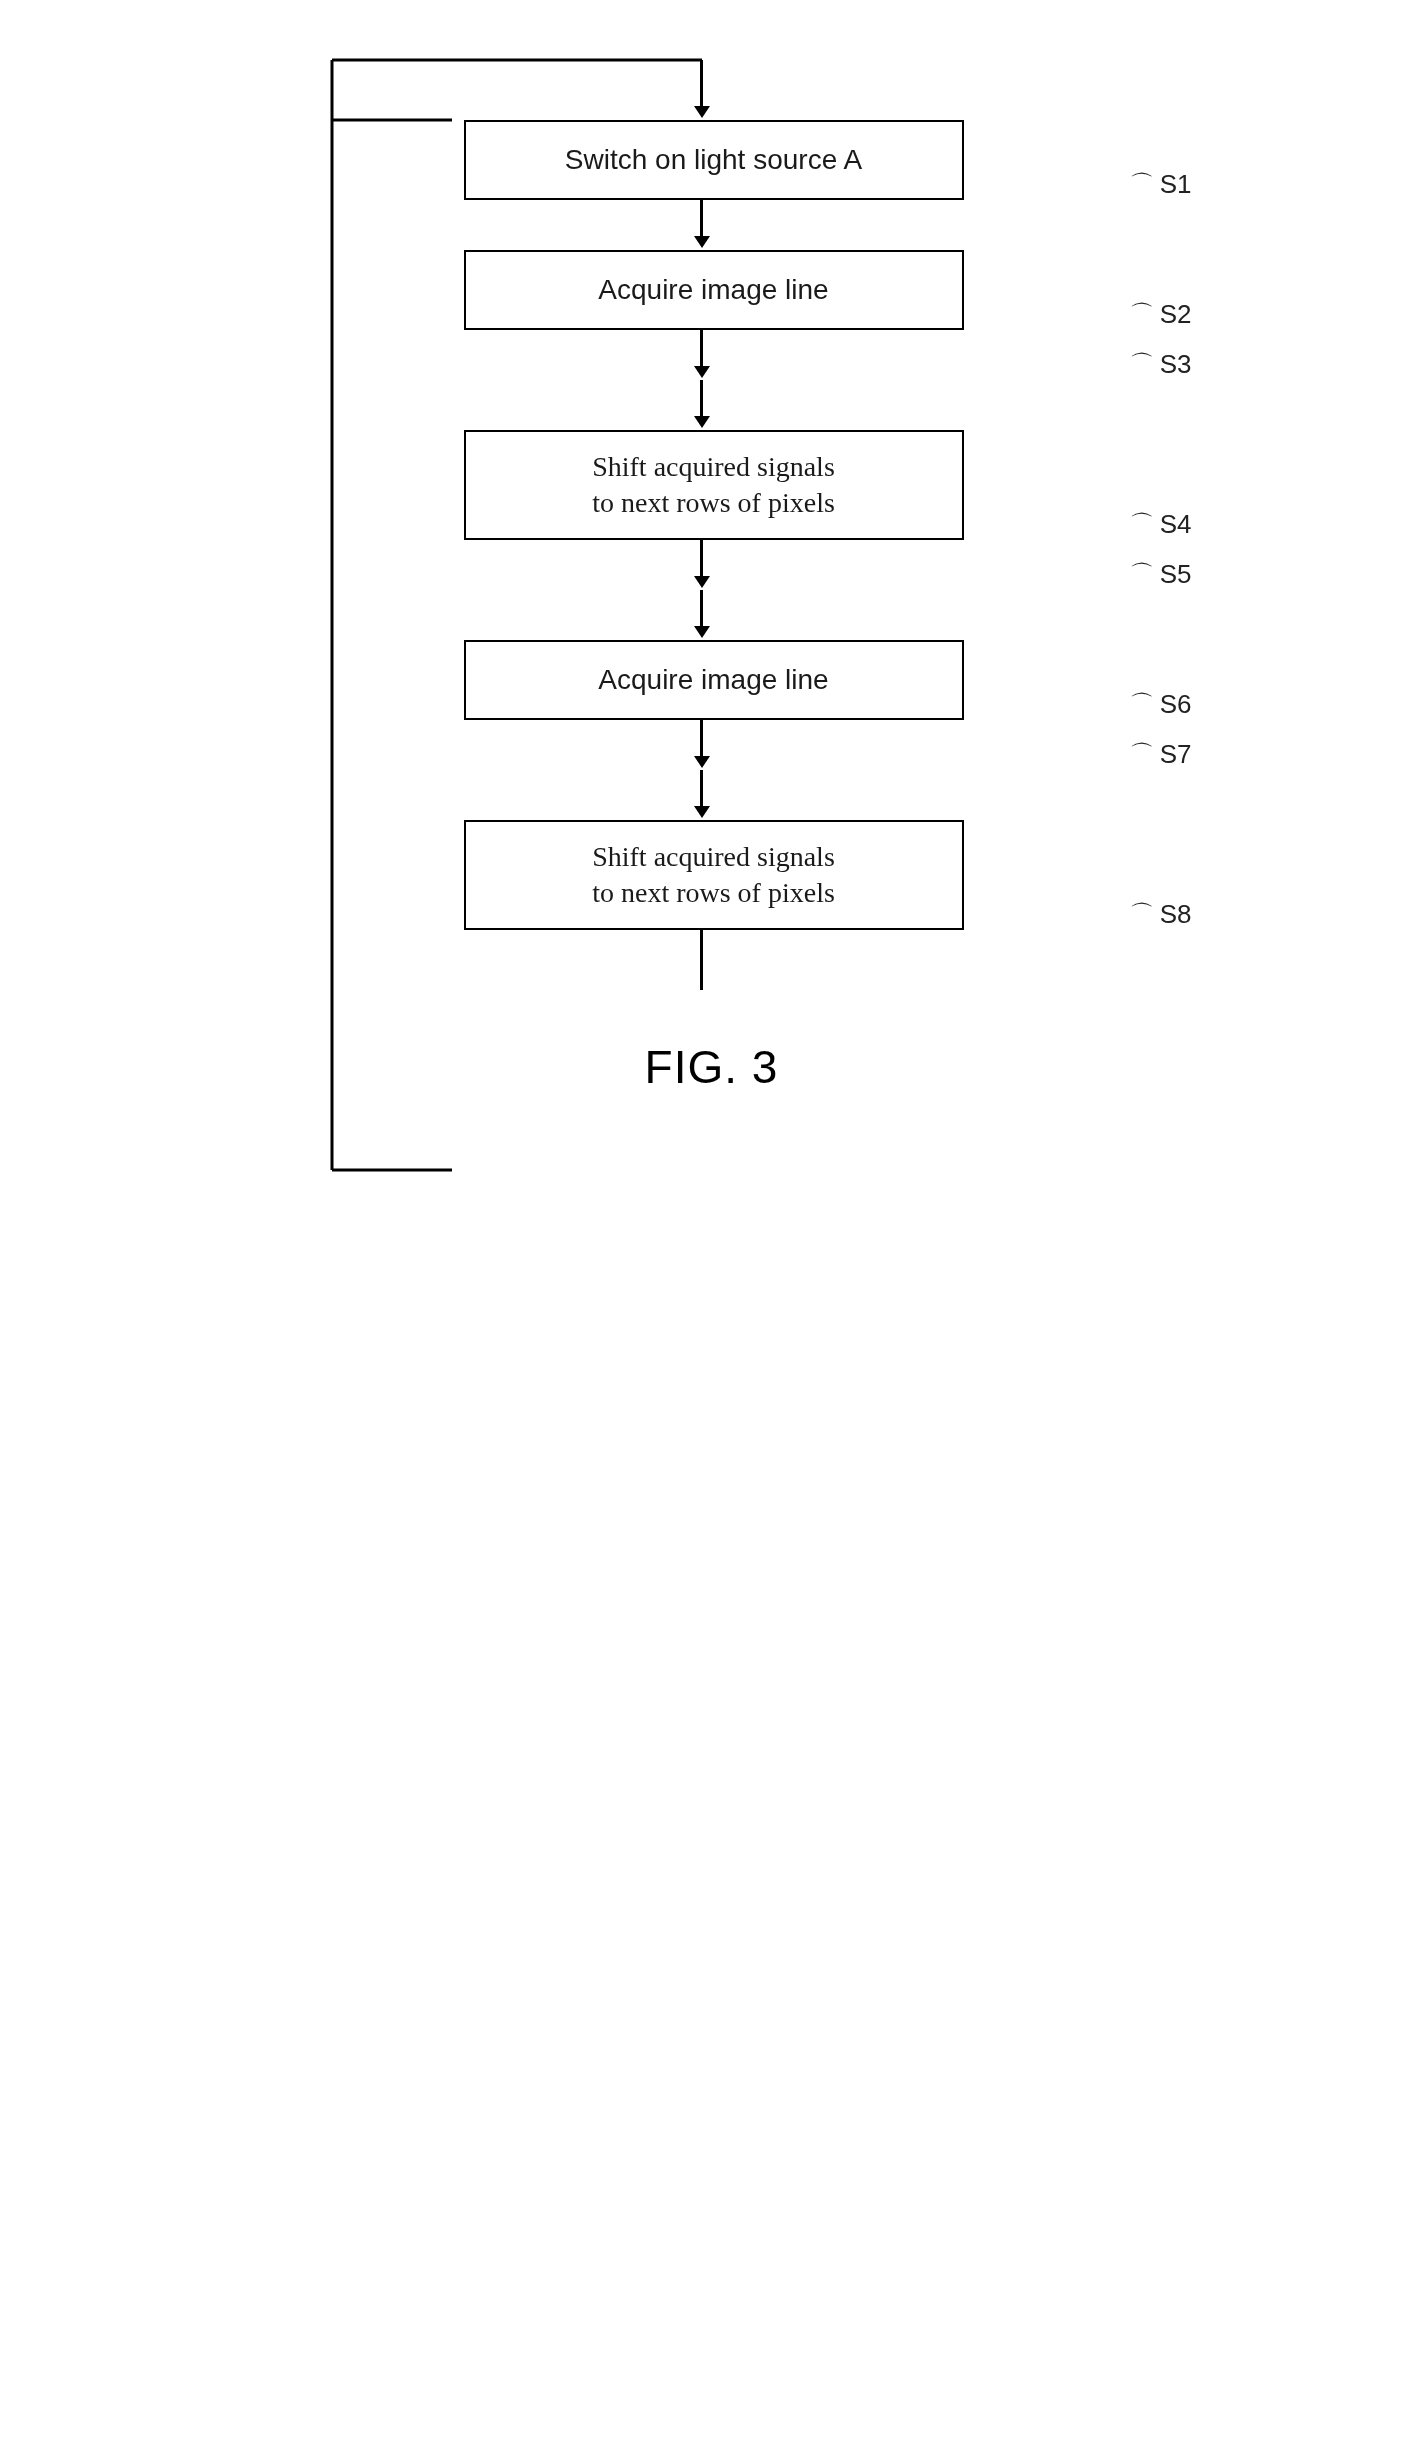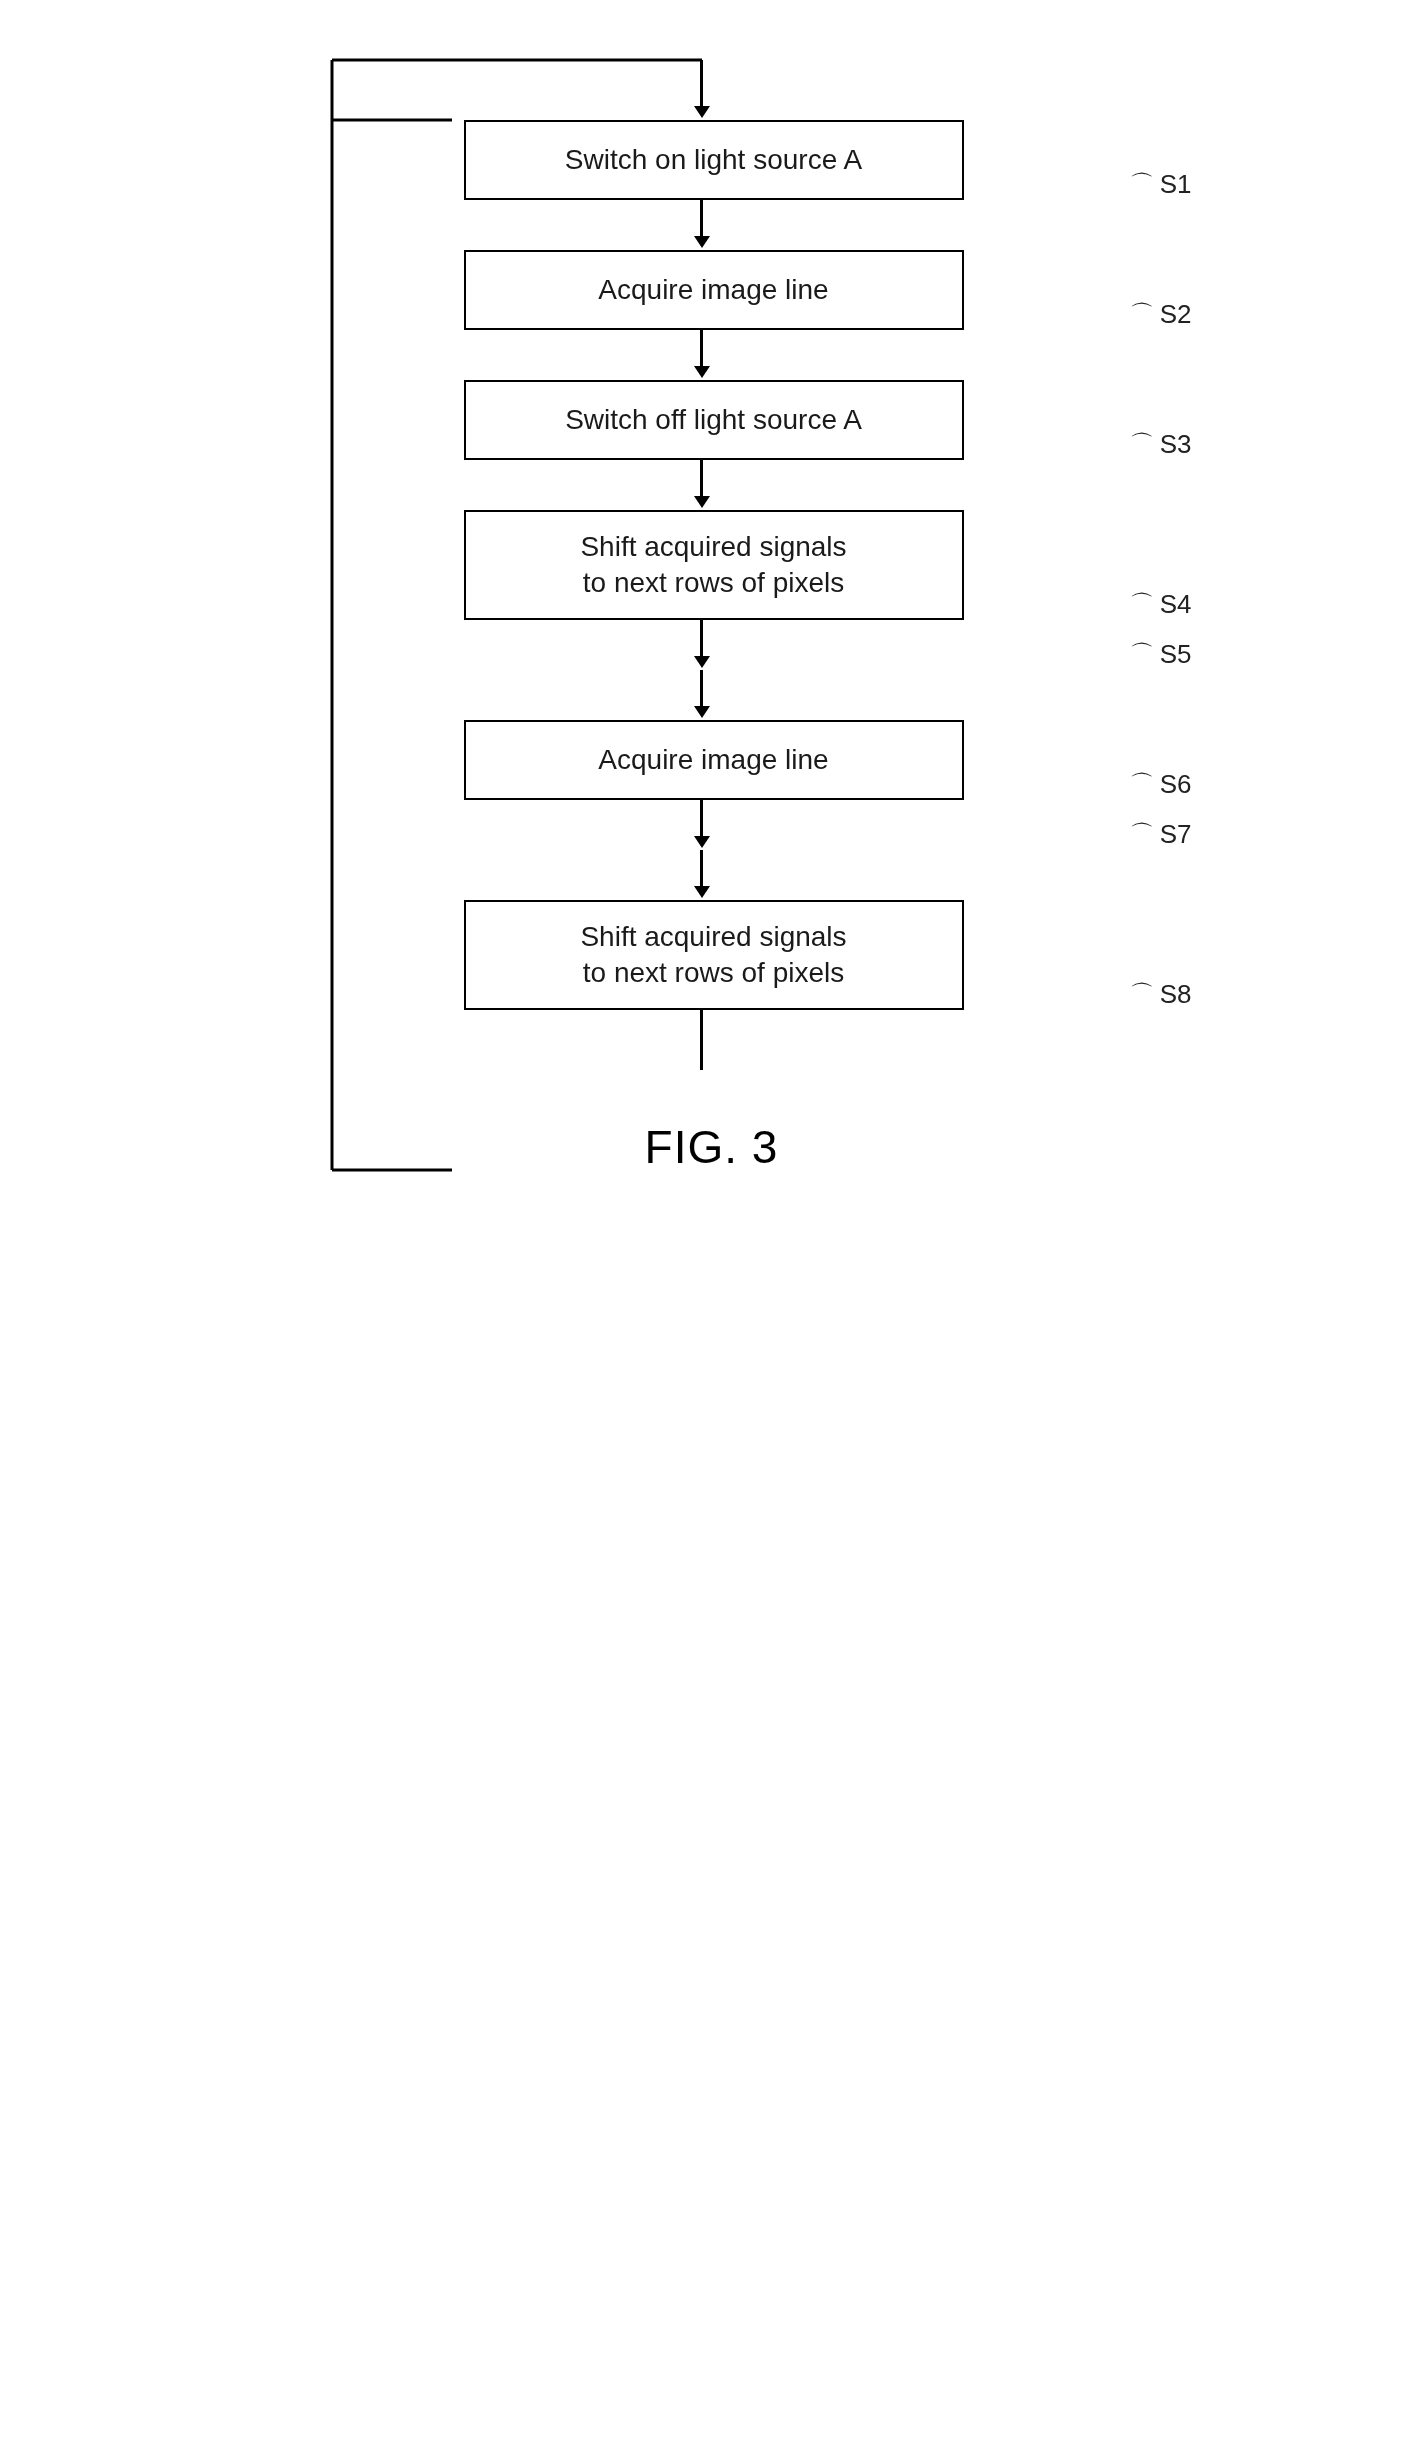--- a/index.html
+++ b/index.html
@@ -47,20 +47,21 @@
       text-align: center;
       padding: 12px 20px;
       font-size: 28px;
       color: #1a1a1a;
       line-height: 1.3;
       position: relative;
     }
 
     .step-box.two-line {
       min-height: 110px;
+      font-family: Liberation Serif, serif;
     }
 
     .step-label {
       position: absolute;
       right: -90px;
       font-size: 26px;
       color: #222;
       white-space: nowrap;
       display: flex;
       align-items: center;
@@ -200,23 +201,20 @@
       </div>
       <div class="step-label">
         <span class="squiggle">⌒</span>
         <span>S2</span>
       </div>
     </div>
 
     <div class="arrow-down"></div>
 
     <div class="step-row">
-      <div class="step-box">
-        <span>Switch off light source A</span>
-      </div>
       <div class="step-label">
         <span class="squiggle">⌒</span>
         <span>S3</span>
       </div>
     </div>
 
     <div class="arrow-down"></div>
 
     <div class="step-row">
       <div class="step-box two-line" id="step4">

